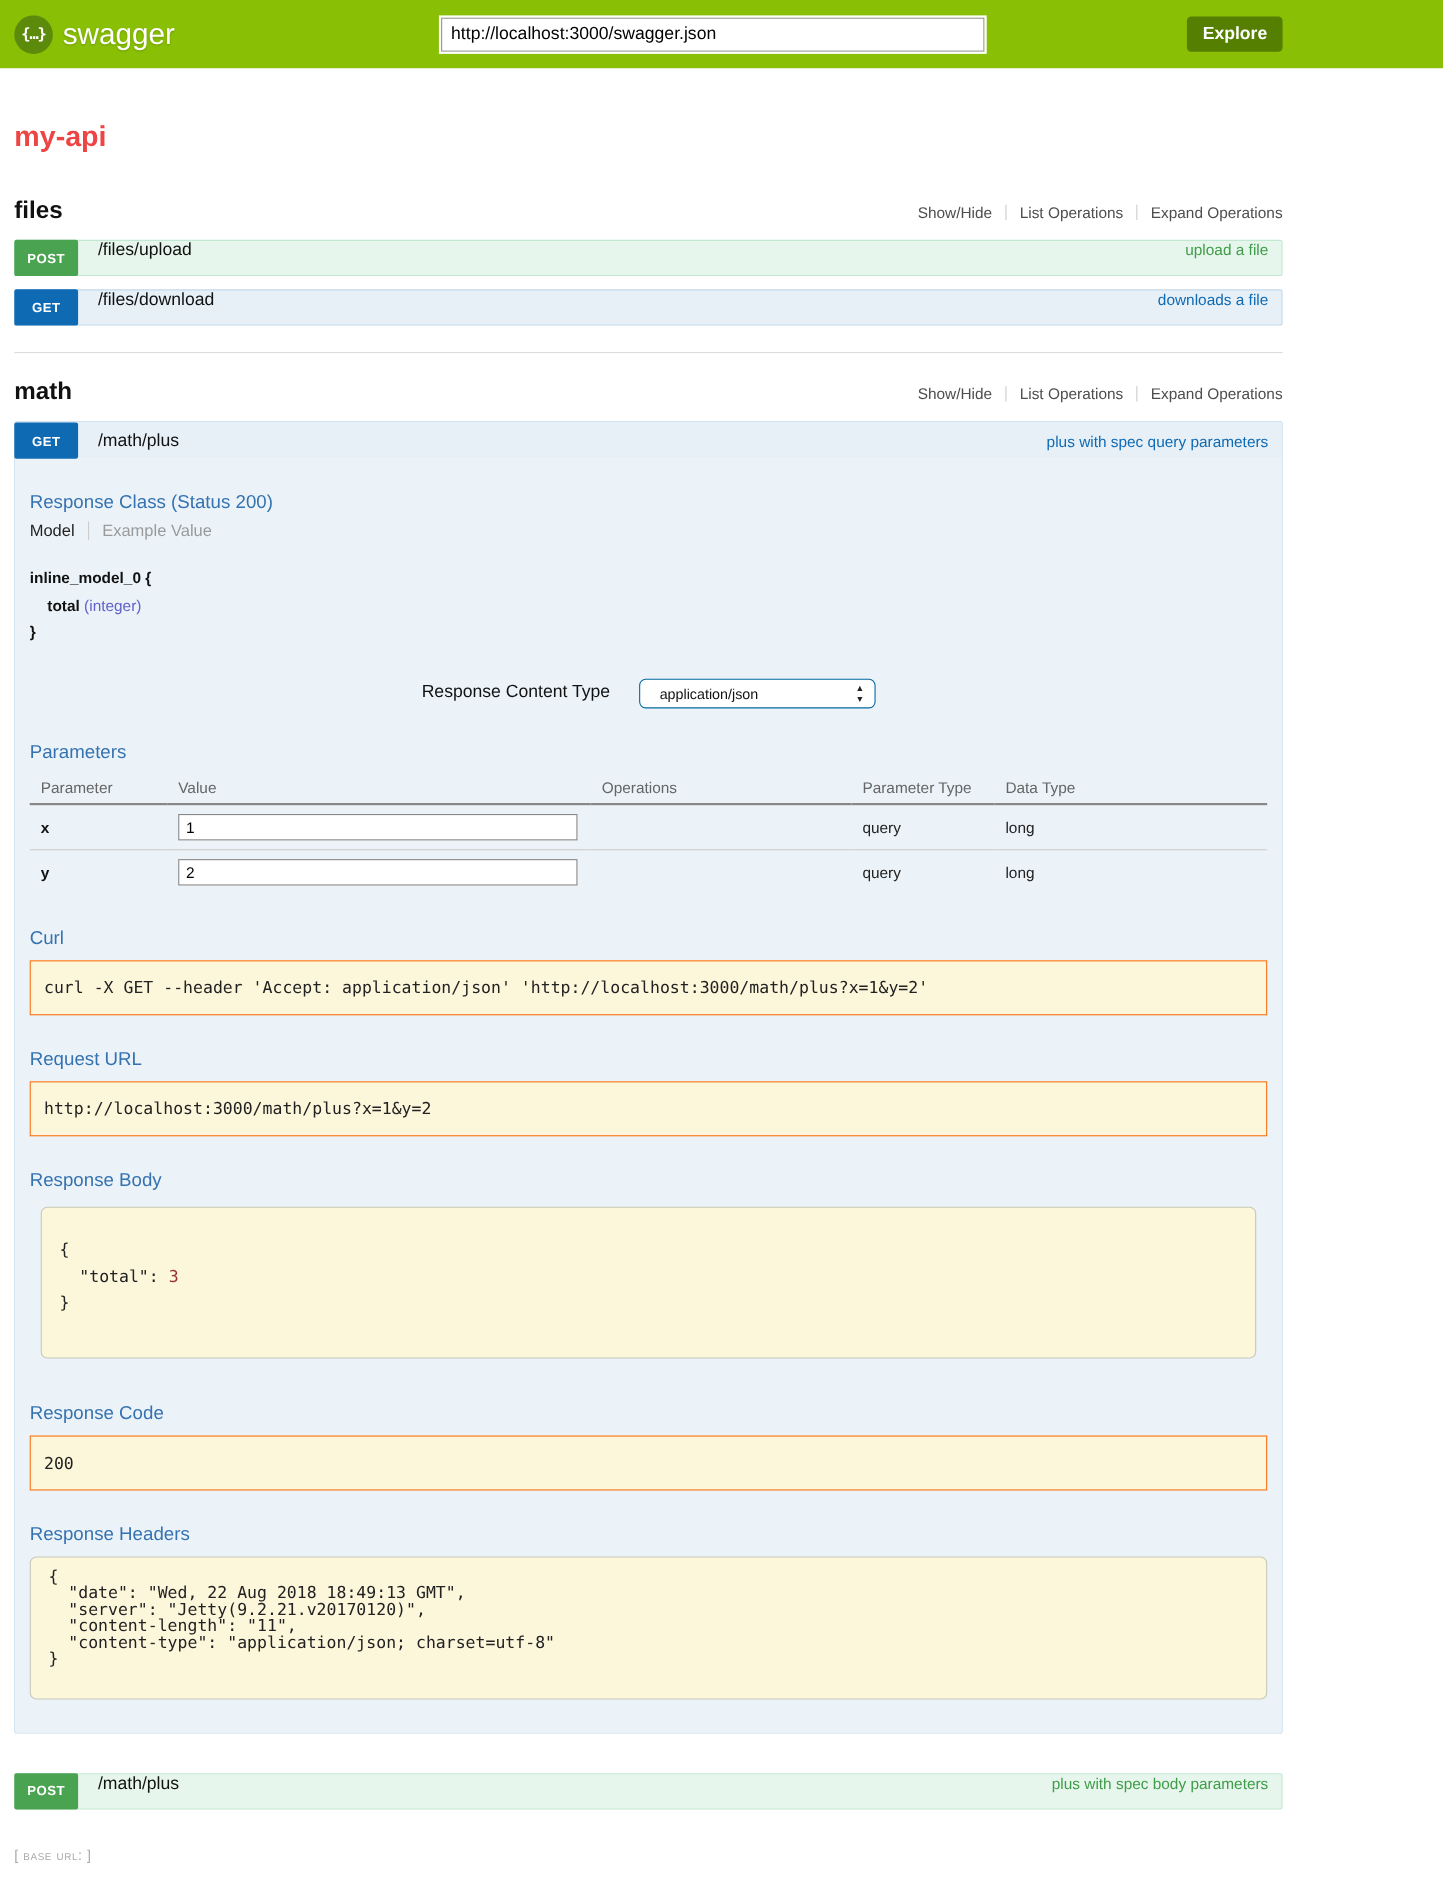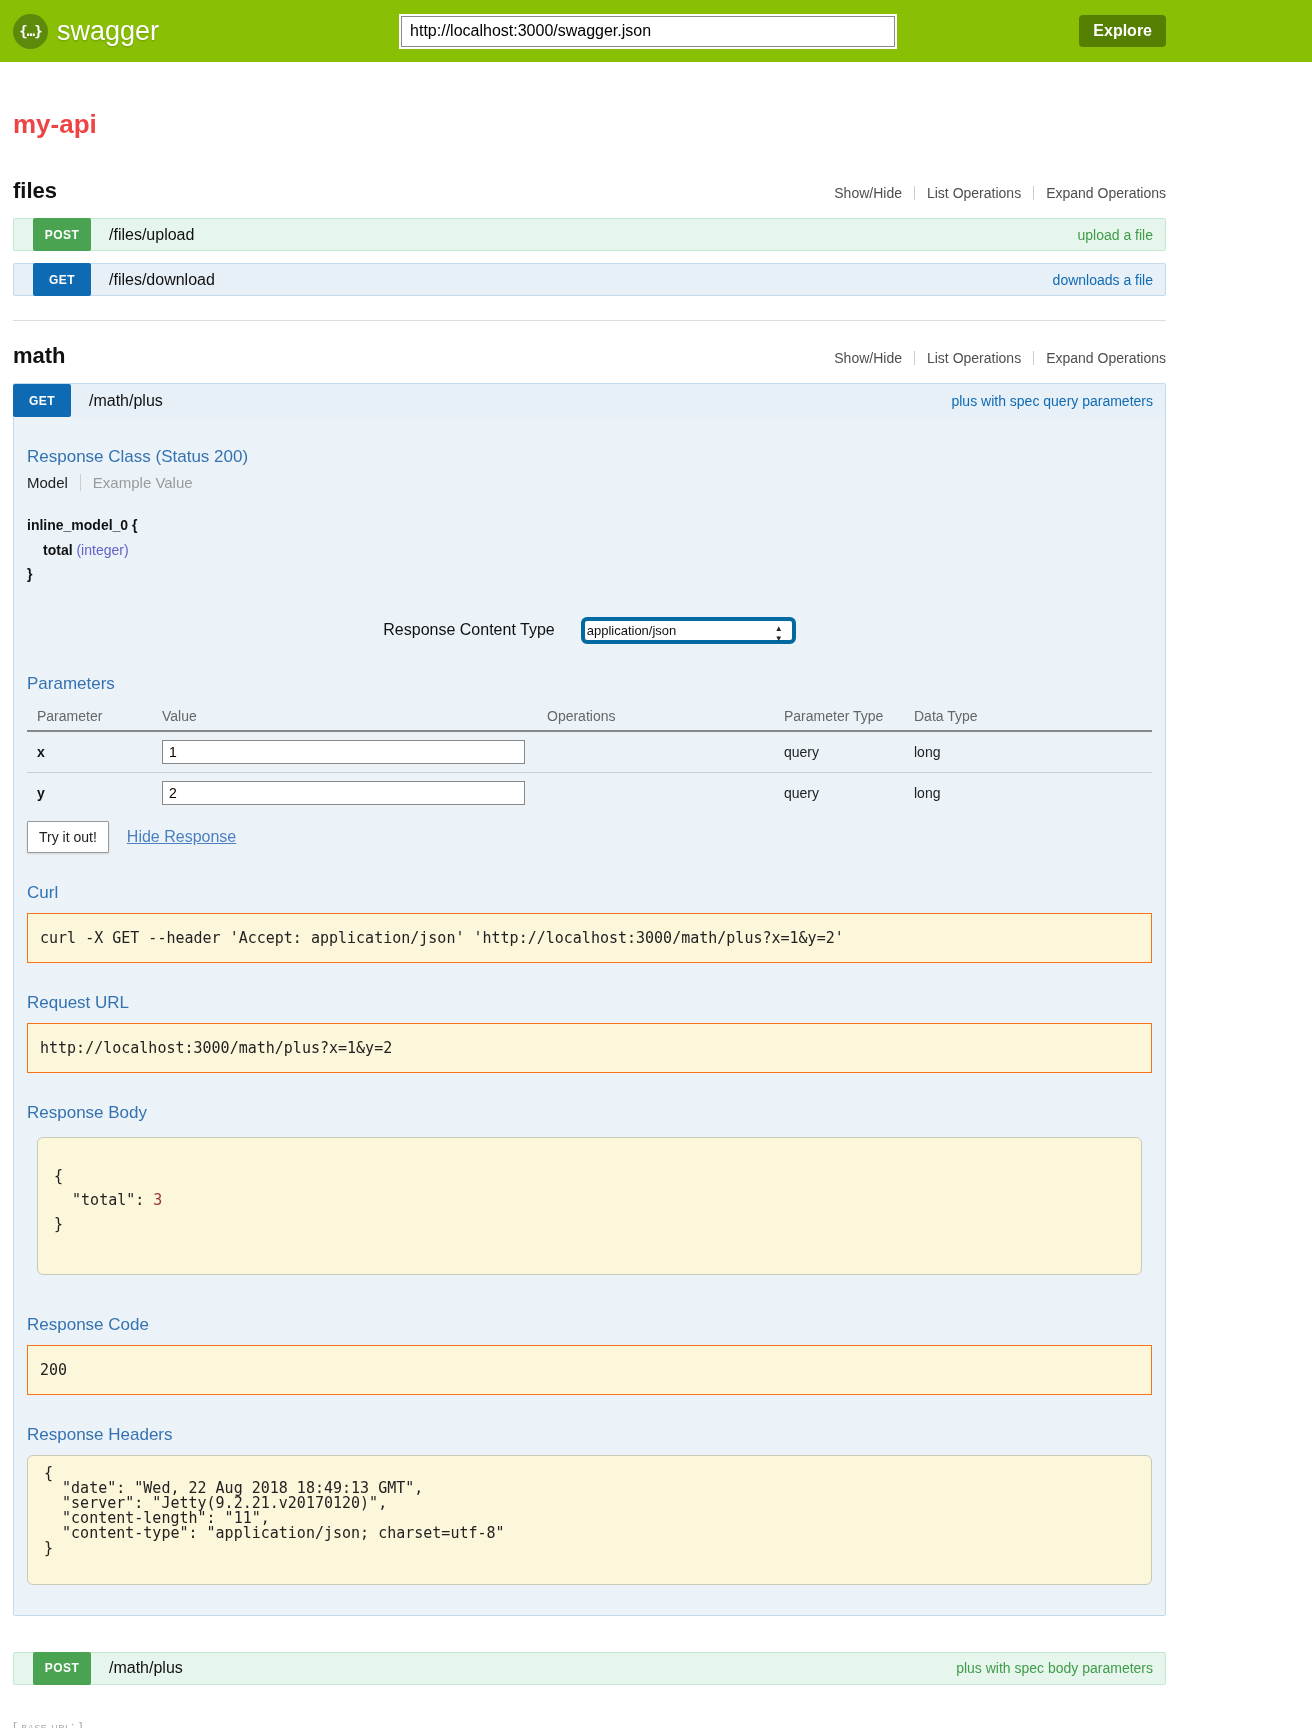--- a/index.html
+++ b/index.html
@@ -43,21 +43,21 @@
 
   .section-header { display: flex; align-items: baseline; margin-bottom: 14px; }
   .section-header h2 { font-size: 22px; font-weight: bold; color: #111; }
   .section-controls { margin-left: auto; display: flex; align-items: center; }
   .section-controls a { font-size: 14px; color: #4e4e4e; text-decoration: none; cursor: pointer; }
   .vdiv { width: 1px; height: 14px; background: #ccc; margin: 0 12px; display: inline-block; }
 
   .section-math { border-top: 1px solid #ddd; margin-top: 24px; padding-top: 22px; }
 
   
-  .op { display: flex; align-items: center; border-radius: 2px; margin-bottom: 12px; height: 33px; padding-left: 20px; }
+  .op { display: flex; align-items: flex-start; border-radius: 2px; margin-bottom: 12px; height: 33px; }
   .op.post { background: #e7f6ec; border: 1px solid #c3e8d1; }
   .op.get  { background: #e7f0f7; border: 1px solid #c3d9ec; }
   .badge {
     flex: 0 0 58px; height: 33px; margin: -1px 0 -1px -1px;
     display: flex; align-items: center; justify-content: center;
     color: #fff; font-size: 12px; font-weight: bold; border-radius: 2px;
     letter-spacing: .4px; cursor: pointer;
   }
   .post-badge { background: #49a350; }
   .get-badge  { background: #0f6ab4; }
@@ -78,22 +78,22 @@
 
   .model-sig { margin-top: 22px; font-size: 14px; line-height: 1.75; color: #111; }
   .model-sig .bold { font-weight: bold; }
   .model-prop { padding-left: 16px; }
   .prop-type { color: #6161c9; margin-top: 20px; }
 
   .rct-row { display: flex; align-items: center; margin-top: 30px; justify-content: center; }
   .rct-label { font-size: 16px; color: #111; }
   .select {
     position: relative; margin-left: 26px; width: 215px; height: 27px;
-    background: #fff; border: 4px solid #0369a1; border-radius: 6px;
-    display: flex; align-items: center; padding: 0 28px 0 2px;
+    background: #fff; border: 1px solid #0369a1; border-radius: 6px;
+    display: flex; align-items: center; padding: 0 28px 0 18px;
     font-size: 13px; color: #111; cursor: pointer;
   }
   .sel-arrows { position: absolute; right: 9px; top: 3px; display: flex; flex-direction: column; line-height: 10px; font-size: 8px; color: #222; }
 
   .params-heading { margin-top: 30px; }
   .params-table { width: 100%; border-collapse: collapse; margin-top: 8px; font-size: 14px; }
   .params-table th {
     text-align: left; font-weight: normal; color: #666;
     padding: 6px 10px; border-bottom: 2px solid #888;
   }
@@ -261,24 +261,20 @@
             <tr>
               <td class="param-name">y</td>
               <td><input type="text" class="param-input" value="2" style=""></td>
               <td></td>
               <td>query</td>
               <td>long</td>
             </tr>
           </tbody>
         </table>
 
-        <div class="actions-row">
-          <button class="try-btn">Try it out!</button>
-          <a class="hide-link">Hide Response</a>
-        </div>
 
         <h3 class="h-blue mt30">Curl</h3>
         <div class="snippet mono">curl -X GET --header 'Accept: application/json' 'http://localhost:3000/math/plus?x=1&amp;y=2'</div>
 
         <h3 class="h-blue mt30">Request URL</h3>
         <div class="snippet mono">http://localhost:3000/math/plus?x=1&amp;y=2</div>
 
         <h3 class="h-blue mt30">Response Body</h3>
         <div class="snippet-box">
             <pre><span>{

